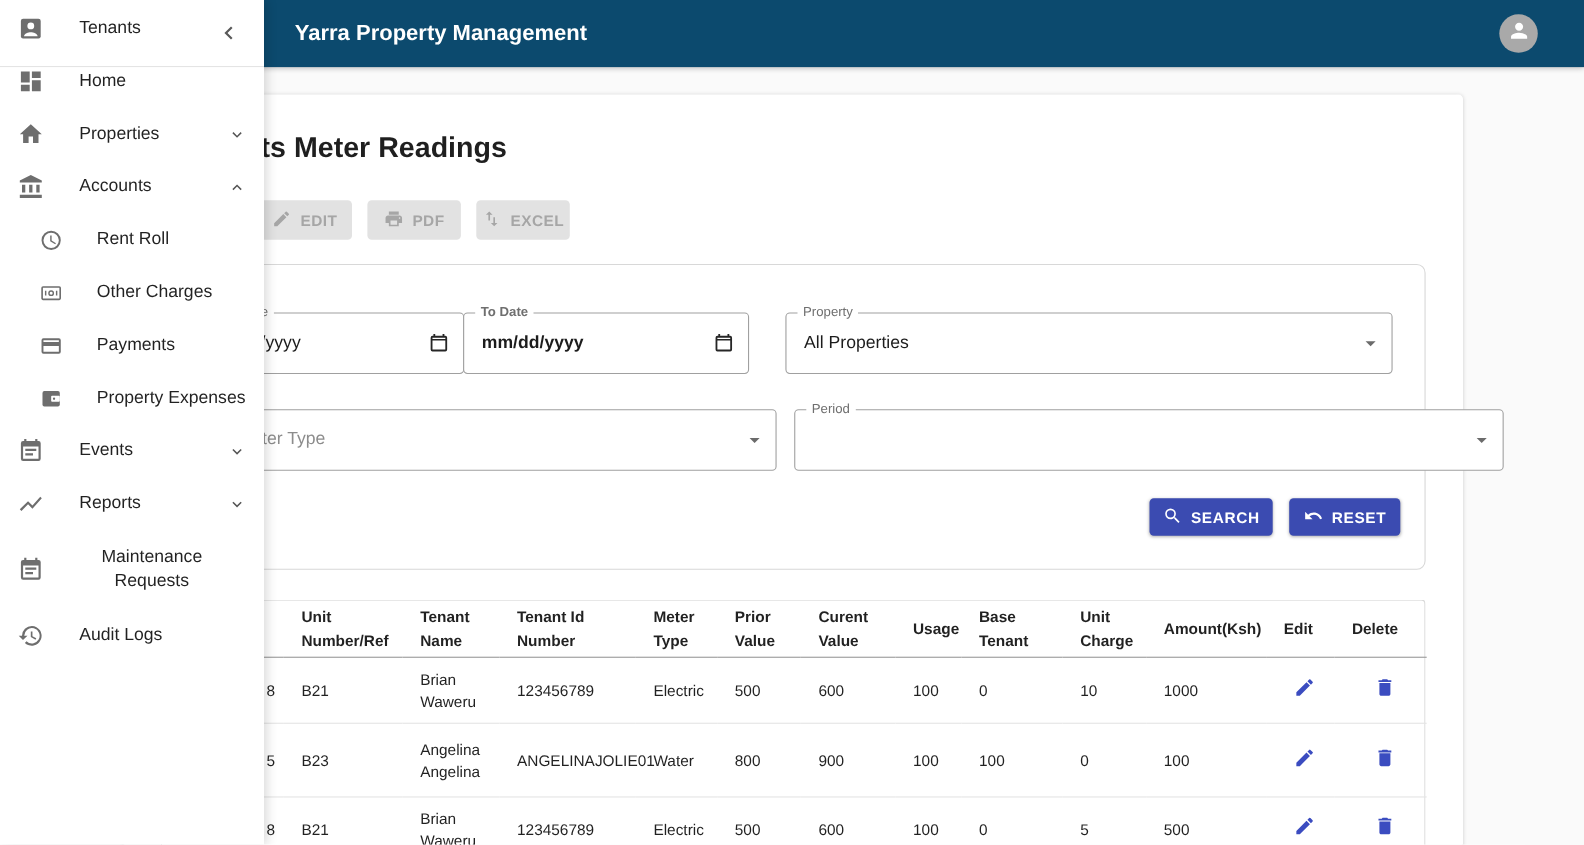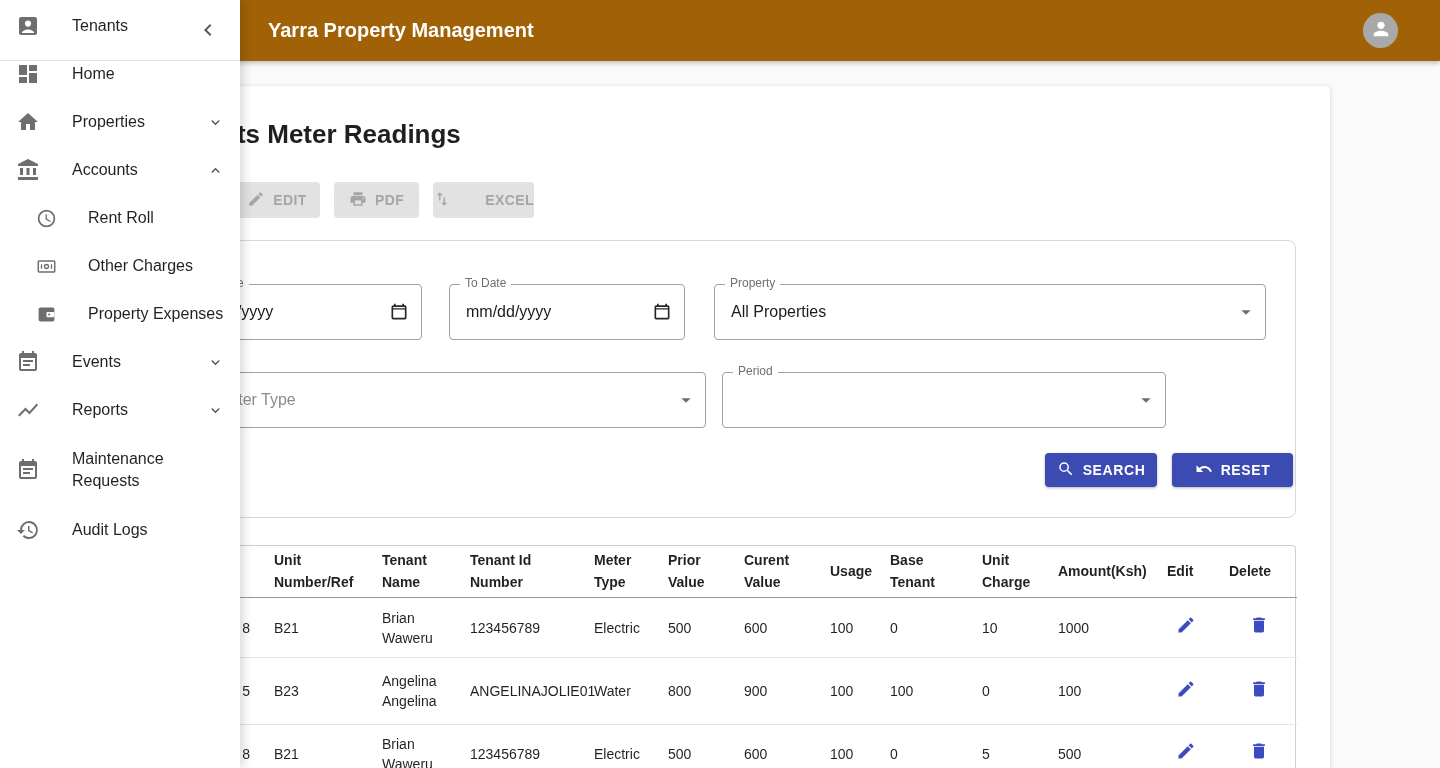--- a/index.html
+++ b/index.html
@@ -1,51 +1,51 @@
 <!DOCTYPE html>
 <html><head>
 <meta charset="utf-8">
 <style>
   * { box-sizing: border-box; margin: 0; padding: 0; }
   html,body { width:1440px; height:768px; overflow:hidden; }
   body { font-family:"Liberation Sans", sans-serif; background:#fafafa; }
   .stage { position:relative; width:1440px; height:768px; overflow:hidden; background:#fafafa; }
 
   
-  .appbar { position:absolute; left:0; top:0; width:1440px; height:61px; background:#a16207; box-shadow:0 2px 5px rgba(0,0,0,0.25); z-index:2; }
+  .appbar { position:absolute; left:0; top:0; width:1440px; height:61px; background:#0c4a6e; box-shadow:0 2px 5px rgba(0,0,0,0.25); z-index:2; }
   .appbar-title { position:absolute; left:268px; top:0; line-height:61px; color:#fff; font-size:20px; font-weight:700; }
   .avatar { position:absolute; right:42px; top:13px; width:35px; height:35px; border-radius:50%; background:#a9a9a9; display:flex; align-items:center; justify-content:center; }
 
   
   .card { position:absolute; left:112px; top:86px; width:1218px; height:760px; background:#fff; border-radius:4px; box-shadow:0 1px 4px rgba(0,0,0,0.18); z-index:1; }
   .page-title { position:absolute; left:83px; top:33px; font-size:26px; font-weight:700; color:#1f1f1f; white-space:nowrap; }
 
   .tbtn { position:absolute; top:96px; height:36px; border:none; border-radius:4px; background:#e2e2e2; color:#a6a6a6; font-family:inherit; font-size:14px; font-weight:700; letter-spacing:.4px; display:flex; align-items:center; justify-content:center; gap:8px; }
   .tbtn svg { flex:none; }
   .tbtn-edit { left:122px; width:86px; }
   .tbtn-pdf { left:222px; width:85px; }
-  .tbtn-excel { left:321px; width:101px;justify-content:space-between; }
+  .tbtn-excel { left:321px; width:85px; }
 
   
   .filter-panel { position:absolute; left:34px; top:154px; width:1150px; height:278px; border:1px solid #d8d8d8; border-radius:8px; background:#fff; }
   .field { position:absolute; height:56px; border:1px solid #a0a0a0; border-radius:4px; background:#fff; }
   .flabel { position:absolute; top:-9px; left:10px; background:#fff; padding:0 5px; font-size:12px; color:#6f6f6f; white-space:nowrap; }
   .fvalue { position:absolute; left:16px; top:0; line-height:54px; font-size:16px; color:#1c1c1c; white-space:nowrap; }
   .fvalue.rest { color:#8c8c8c; }
   .cal-icon { position:absolute; right:12px; top:17px; color:#262626; }
   .dd-arrow { position:absolute; right:8px; top:16px; color:#6b6b6b; }
   .f-from { left:24px;  top:43px;  width:251px; }
-  .f-to   { left:302px; top:43px;  width:236px; }
+  .f-to   { left:274px; top:43px;  width:260px;font-weight:bold; }
   .f-prop { left:567px; top:43px;  width:552px; }
   .f-meter{ left:52px;  top:131px; width:507px; }
   .f-meter .fvalue { left:16px; }
-  .f-period{ left:575px; top:131px; width:444px; }
+  .f-period{ left:575px; top:131px; width:645px; }
   .pbtn { position:absolute; top:212px; height:34px; border:none; border-radius:4px; background:#3b4bb1; color:#fff; font-family:inherit; font-size:14px; font-weight:700; letter-spacing:.6px; display:flex; align-items:center; justify-content:center; gap:8px; box-shadow:0 1px 3px rgba(0,0,0,0.3); }
   .pbtn-search { left:898px; width:112px; }
-  .pbtn-reset { left:1025px; width:121px; }
+  .pbtn-reset { left:1025px; width:101px; }
 
   
   .table-wrap { position:absolute; left:34px; top:459px; width:1150px; border:1px solid #cfcfcf; border-bottom:none; border-radius:4px 4px 0 0; background:#fff; }
   table { border-collapse:collapse; width:1148px; table-layout:fixed; font-size:14px; color:rgba(0,0,0,0.87); }
   th { font-weight:700; text-align:left; padding:4px 8px 4px 16px; height:50px; vertical-align:middle; line-height:1.55; border-bottom:1px solid #9a9a9a; overflow:visible; }
   td { padding:4px 8px 4px 16px; vertical-align:middle; border-bottom:1px solid #e4e4e4; white-space:nowrap; overflow:visible; line-height:1.45; }
   .frag { text-align:right; padding-right:8px; }
   .wrap { white-space:normal; }
   .nowrap { white-space:nowrap; }
   .icon-cell { text-align:center; }
@@ -56,21 +56,21 @@
   .drawer-top { position:relative; height:61px; border-bottom:1px solid #e4e4e4; }
   .collapse-btn { position:absolute; left:196px; top:18px; width:24px; height:24px; color:#595959; cursor:pointer; }
   .nav { position:absolute; top:2px; left:0; right:0; }
   .nav-item { display:flex; align-items:center; min-height:48px; padding:0 16px; cursor:pointer; }
   .nav-item .ic { width:24px; height:24px; color:#6e6e6e; flex:none; }
   .nav-item .lbl { margin-left:32px; font-size:16px; color:rgba(0,0,0,0.87); line-height:1.4; }
   .nav-item.sub { padding-left:36px; }
   .nav-item.sub .ic { width:21px; height:21px; }
   .nav-item.sub .lbl { margin-left:31px; }
   .nav-item .chev { margin-left:auto; width:17px; height:17px; color:#565656; flex:none; }
-  .nav-item.tall { min-height:72px; }
+  .nav-item.tall { min-height:72px;text-align:center; }
   .nav-item.tall .lbl { max-width:132px; }
 </style>
 </head>
 <body>
 
 <div class="stage">
 
   <header class="appbar">
     <div class="appbar-title">Yarra Property Management</div>
     <div class="avatar">
@@ -311,20 +311,26 @@
 
       <div class="nav-item sub">
         <span class="ic"><svg width="21" height="21" viewBox="0 0 24 24" fill="none" stroke="currentColor">
               <rect x="2.6" y="5.6" width="18.8" height="12.8" rx="1" stroke-width="1.7"></rect>
               <circle cx="12" cy="12" r="2.3" stroke-width="1.5"></circle>
               <path d="M6.3 9.5v5M17.7 9.5v5" stroke-width="1.5"></path>
             </svg></span>
         <span class="lbl">Other Charges</span>
       </div>
 
+      <div class="nav-item sub">
+        <span class="ic"><svg width="21" height="21" viewBox="0 0 24 24" fill="currentColor">
+              <path d="M20 4H4a2 2 0 0 0-2 2v12a2 2 0 0 0 2 2h16a2 2 0 0 0 2-2V6a2 2 0 0 0-2-2zm0 14H4v-6h16v6zm0-10H4V6h16v2z"></path>
+            </svg></span>
+        <span class="lbl">Payments</span>
+      </div>
 
       <div class="nav-item sub">
         <span class="ic"><svg width="21" height="21" viewBox="0 0 24 24" fill="currentColor">
               <rect x="3" y="4" width="18" height="16" rx="2"></rect>
               <rect x="12" y="9" width="9" height="6" rx="1" fill="#fff"></rect>
               <circle cx="15" cy="12" r="1.2"></circle>
             </svg></span>
         <span class="lbl">Property Expenses</span>
       </div>
 

